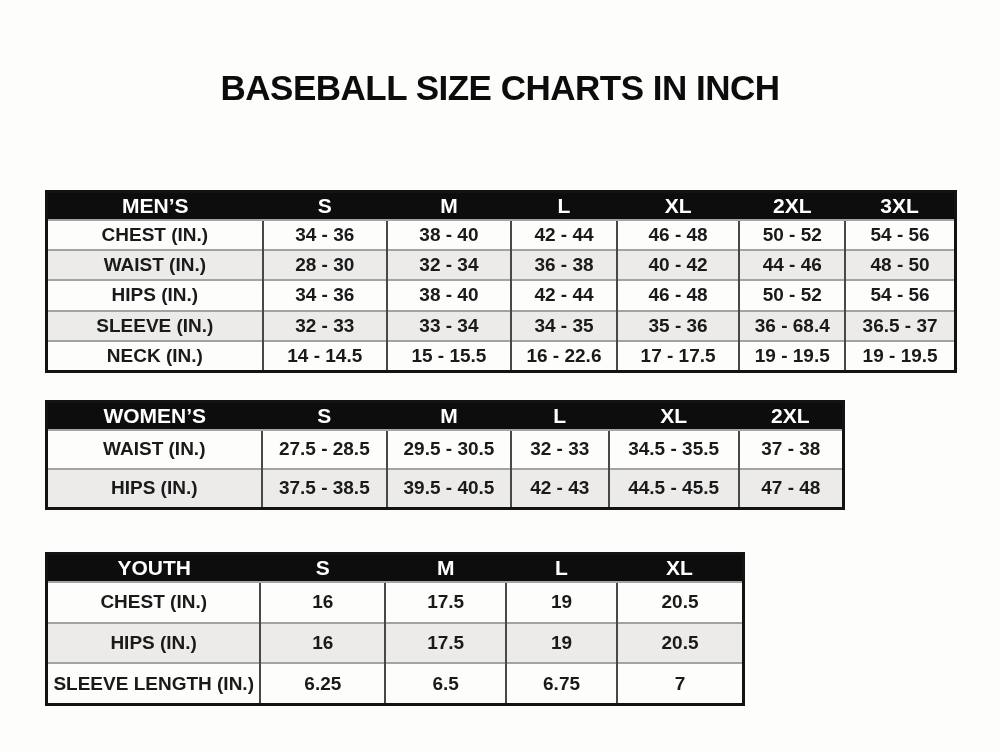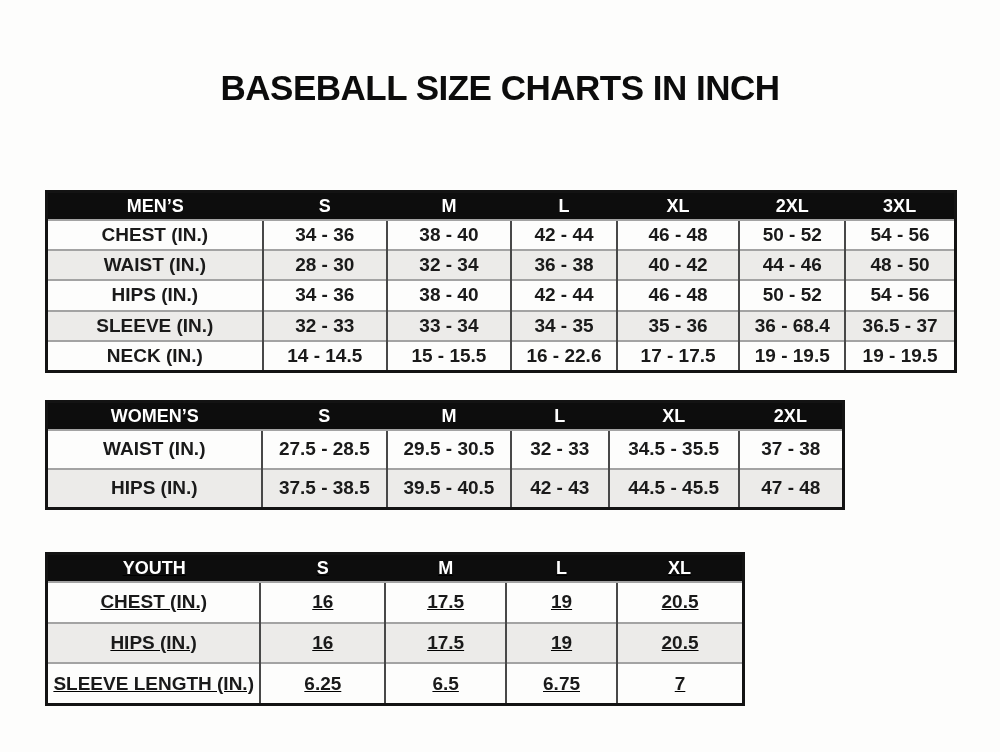--- a/index.html
+++ b/index.html
@@ -25,33 +25,33 @@
     font-size: 35px;
     font-weight: bold;
     letter-spacing: -0.5px;
     color: #0c0c0c;
     transform: scaleX(1.0);
     white-space: nowrap;
   }
   .size-table-wrap { position: absolute; }
   .wrap-mens   { left: 45px; top: 190px; width: 912px; height: 183px; }
   .wrap-womens { left: 45px; top: 400px; width: 800px; height: 110px; }
-  .wrap-youth  { left: 45px; top: 552px; width: 700px; height: 154px; text-decoration: underline; }
+  .wrap-youth  { left: 45px; top: 552px; width: 700px; height: 154px; }
 
   table.size-table {
     width: 100%;
     height: 100%;
     border-collapse: collapse;
     table-layout: fixed;
     border: 3px solid #131313;
   }
   table.size-table th {
     background: #0d0d0d;
     color: #ffffff;
-    font-size: 18px;
+    font-size: 21px;
     font-weight: bold;
     text-align: center;
     padding: 0;
     height: 26px;
     border: none;
   }
   table.size-table td {
     font-size: 19px;
     font-weight: bold;
     text-align: center;

